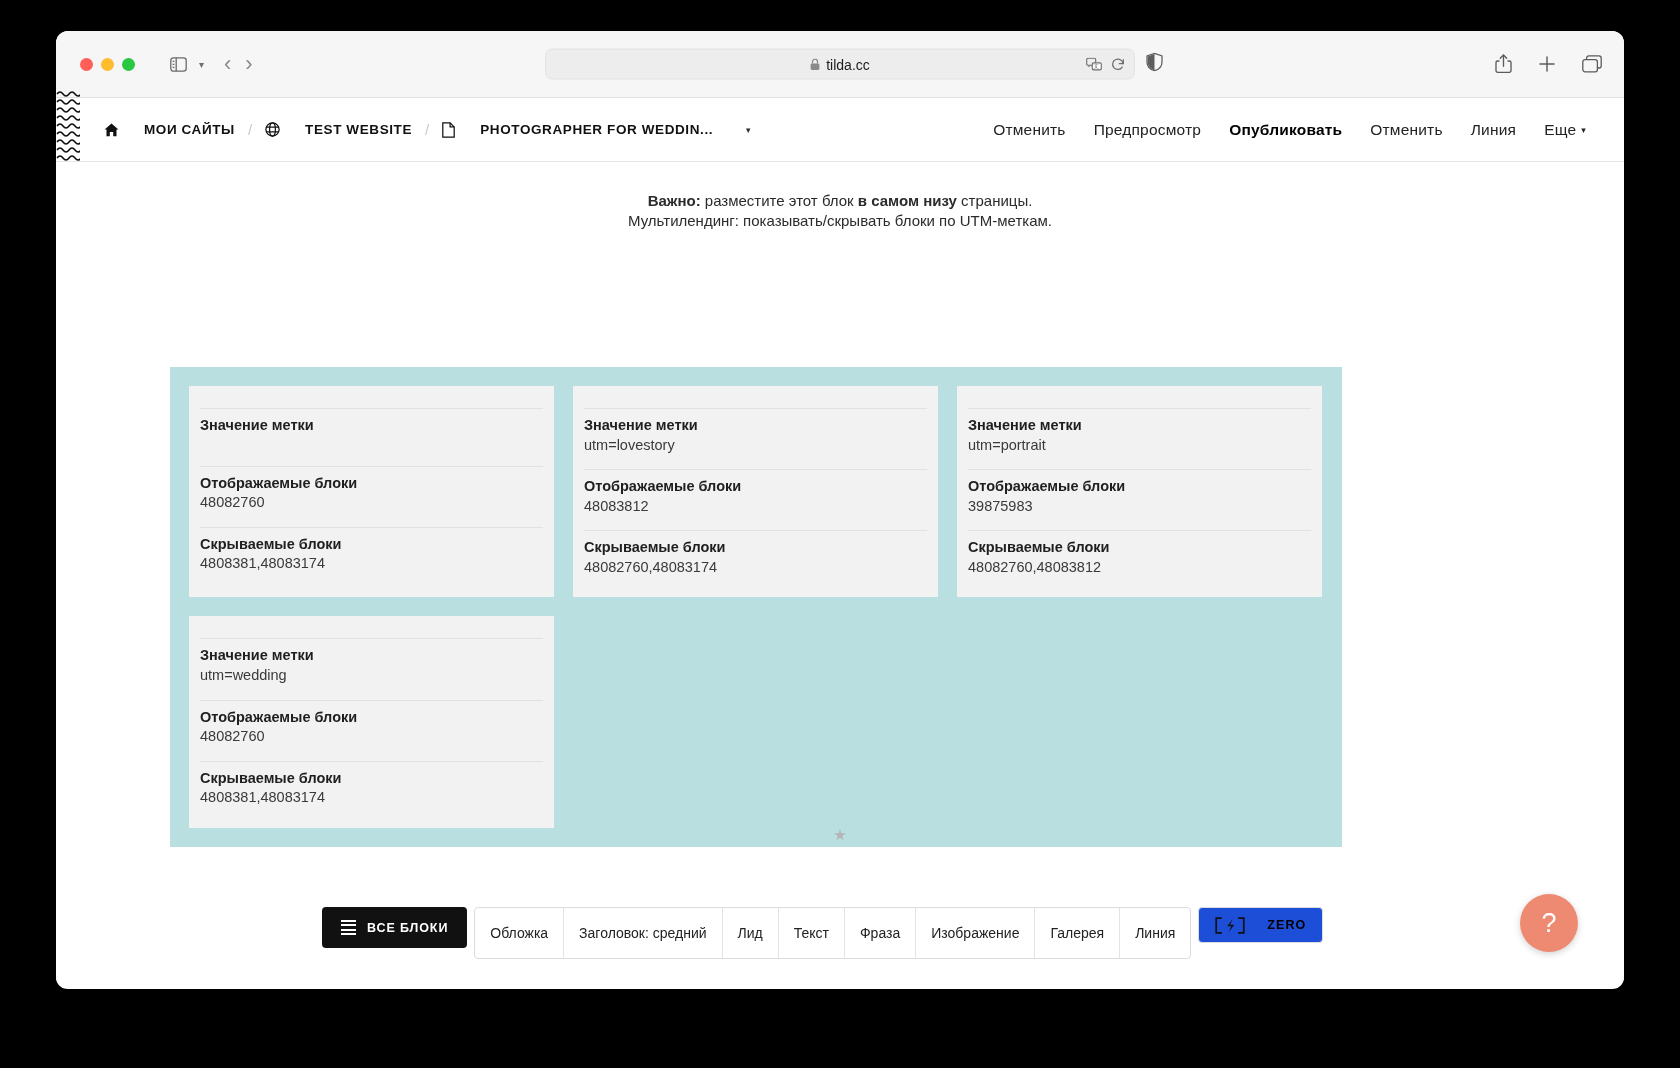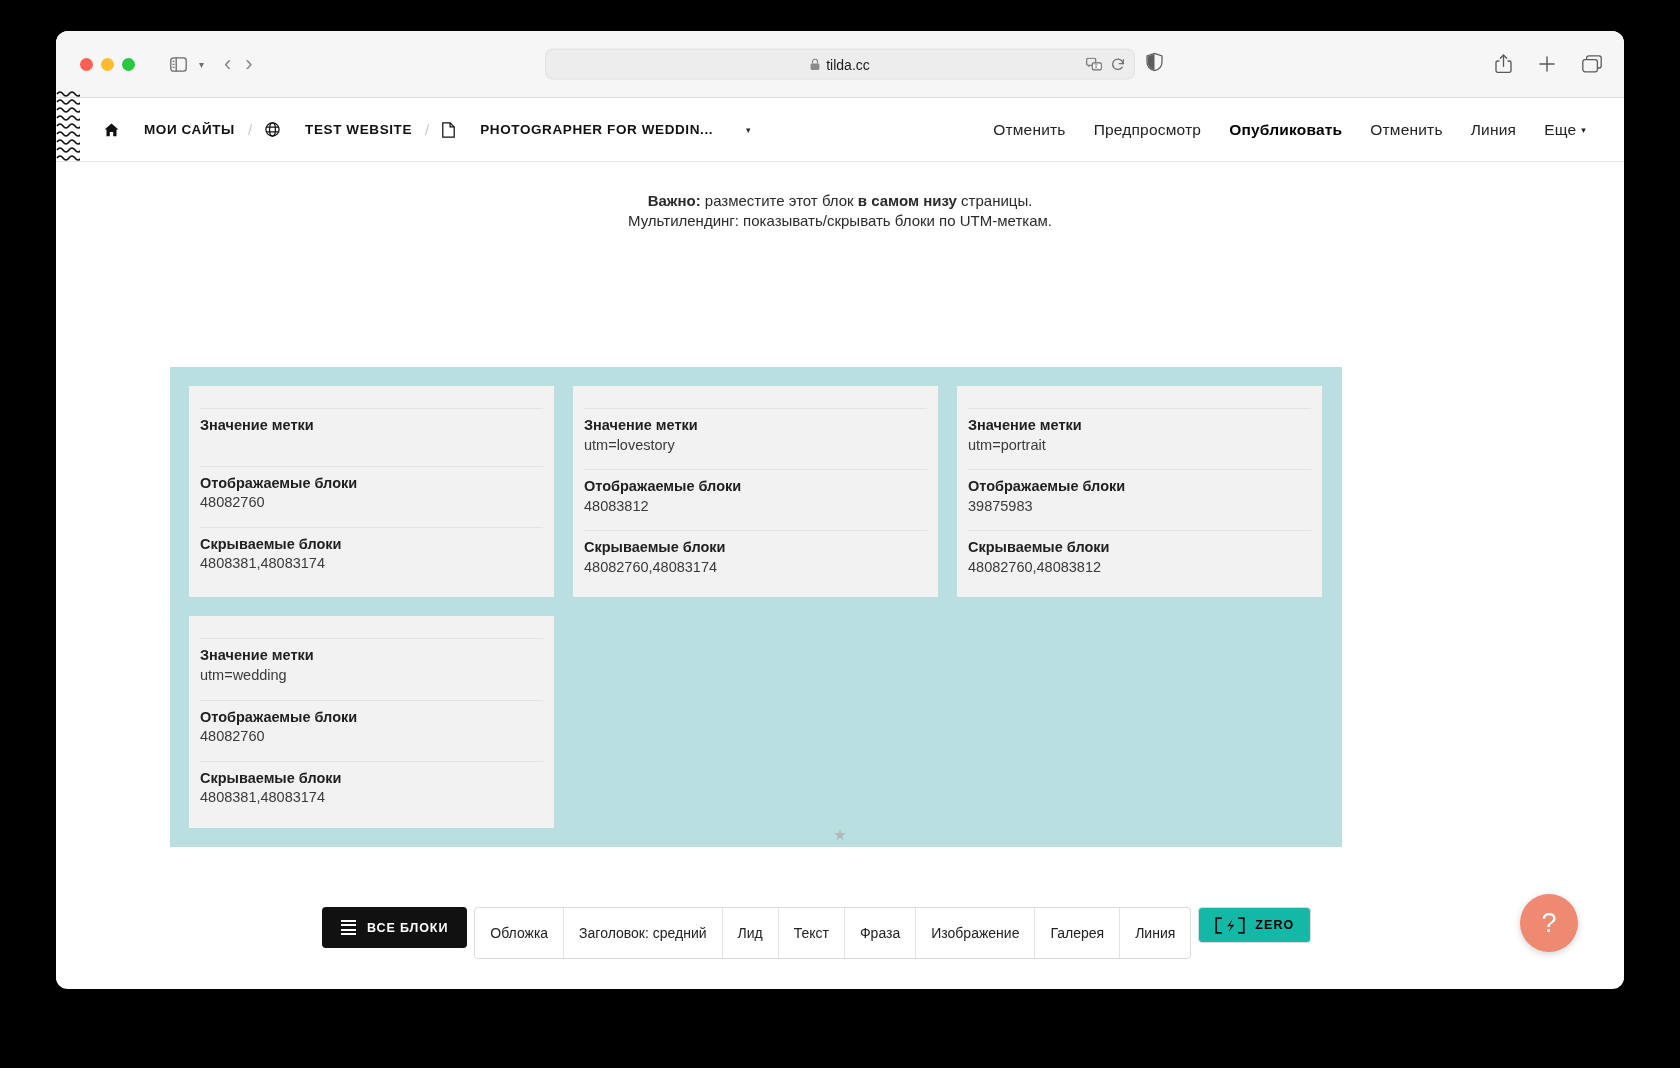--- a/index.html
+++ b/index.html
@@ -226,24 +226,24 @@
     display: flex; align-items: center;
     padding: 0 15px;
     font-size: 14px;
     color: #222;
     border-right: 1px solid #e3e3e3;
     white-space: nowrap;
   }
   .block-btn:last-child { border-right: none; }
 
   .zero-btn {
-    display: flex; align-items: center; gap: 10px;
+    display: flex; align-items: center; gap: 22px;
     border: 1px solid #dcdcdc;
     border-radius: 4px;
-    background: #14b8a6;
+    background: #1d4ed8;
     height: 36px;
     padding: 0 16px;
     font-size: 12.5px;
     font-weight: 700;
     letter-spacing: 1.1px;
   }
   .zero-mark {
     display: flex; align-items: center;
     font-family: "DejaVu Sans Mono", monospace;
     font-size: 15px;

